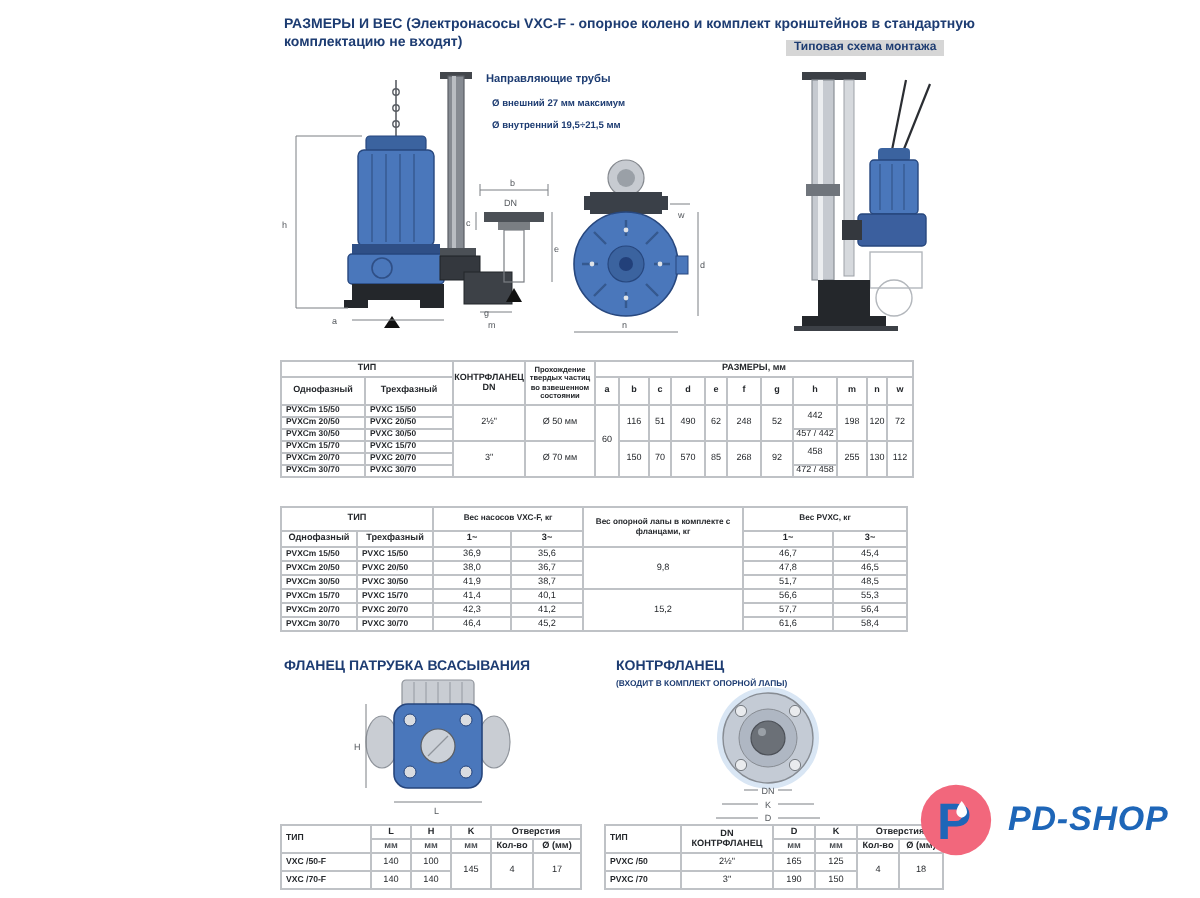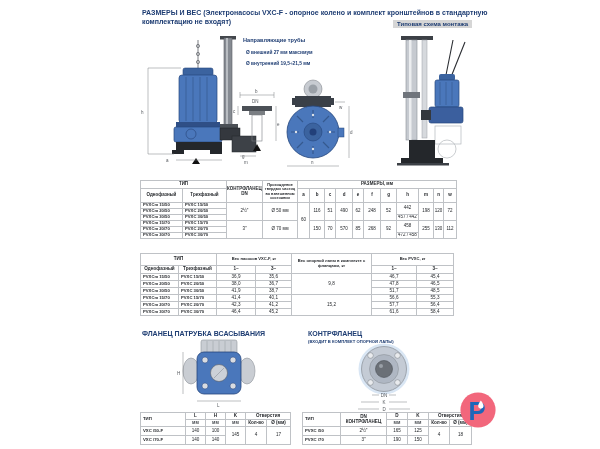--- a/index.html
+++ b/index.html
@@ -444,13 +444,14 @@
   </tr>
 </tbody>
   </table>
 
 <div class="abs logo">
   <svg width="38" height="38" viewBox="0 0 40 40">
     <circle cx="20" cy="20" r="18.5" fill="#f2677c"></circle>
     <text x="10" y="30" font-size="27" font-weight="bold" font-family="Liberation Sans, sans-serif" fill="#1e66b8">P</text>
     <path d="M23 10 C19.5 14.5, 19 17.5, 23 18.8 C27 17.5, 26.5 14.5, 23 10 Z" fill="#ffffff"></path>
   </svg>
+  <span class="logo-text">PD-SHOP</span>
 </div>
 
 </body></html>

